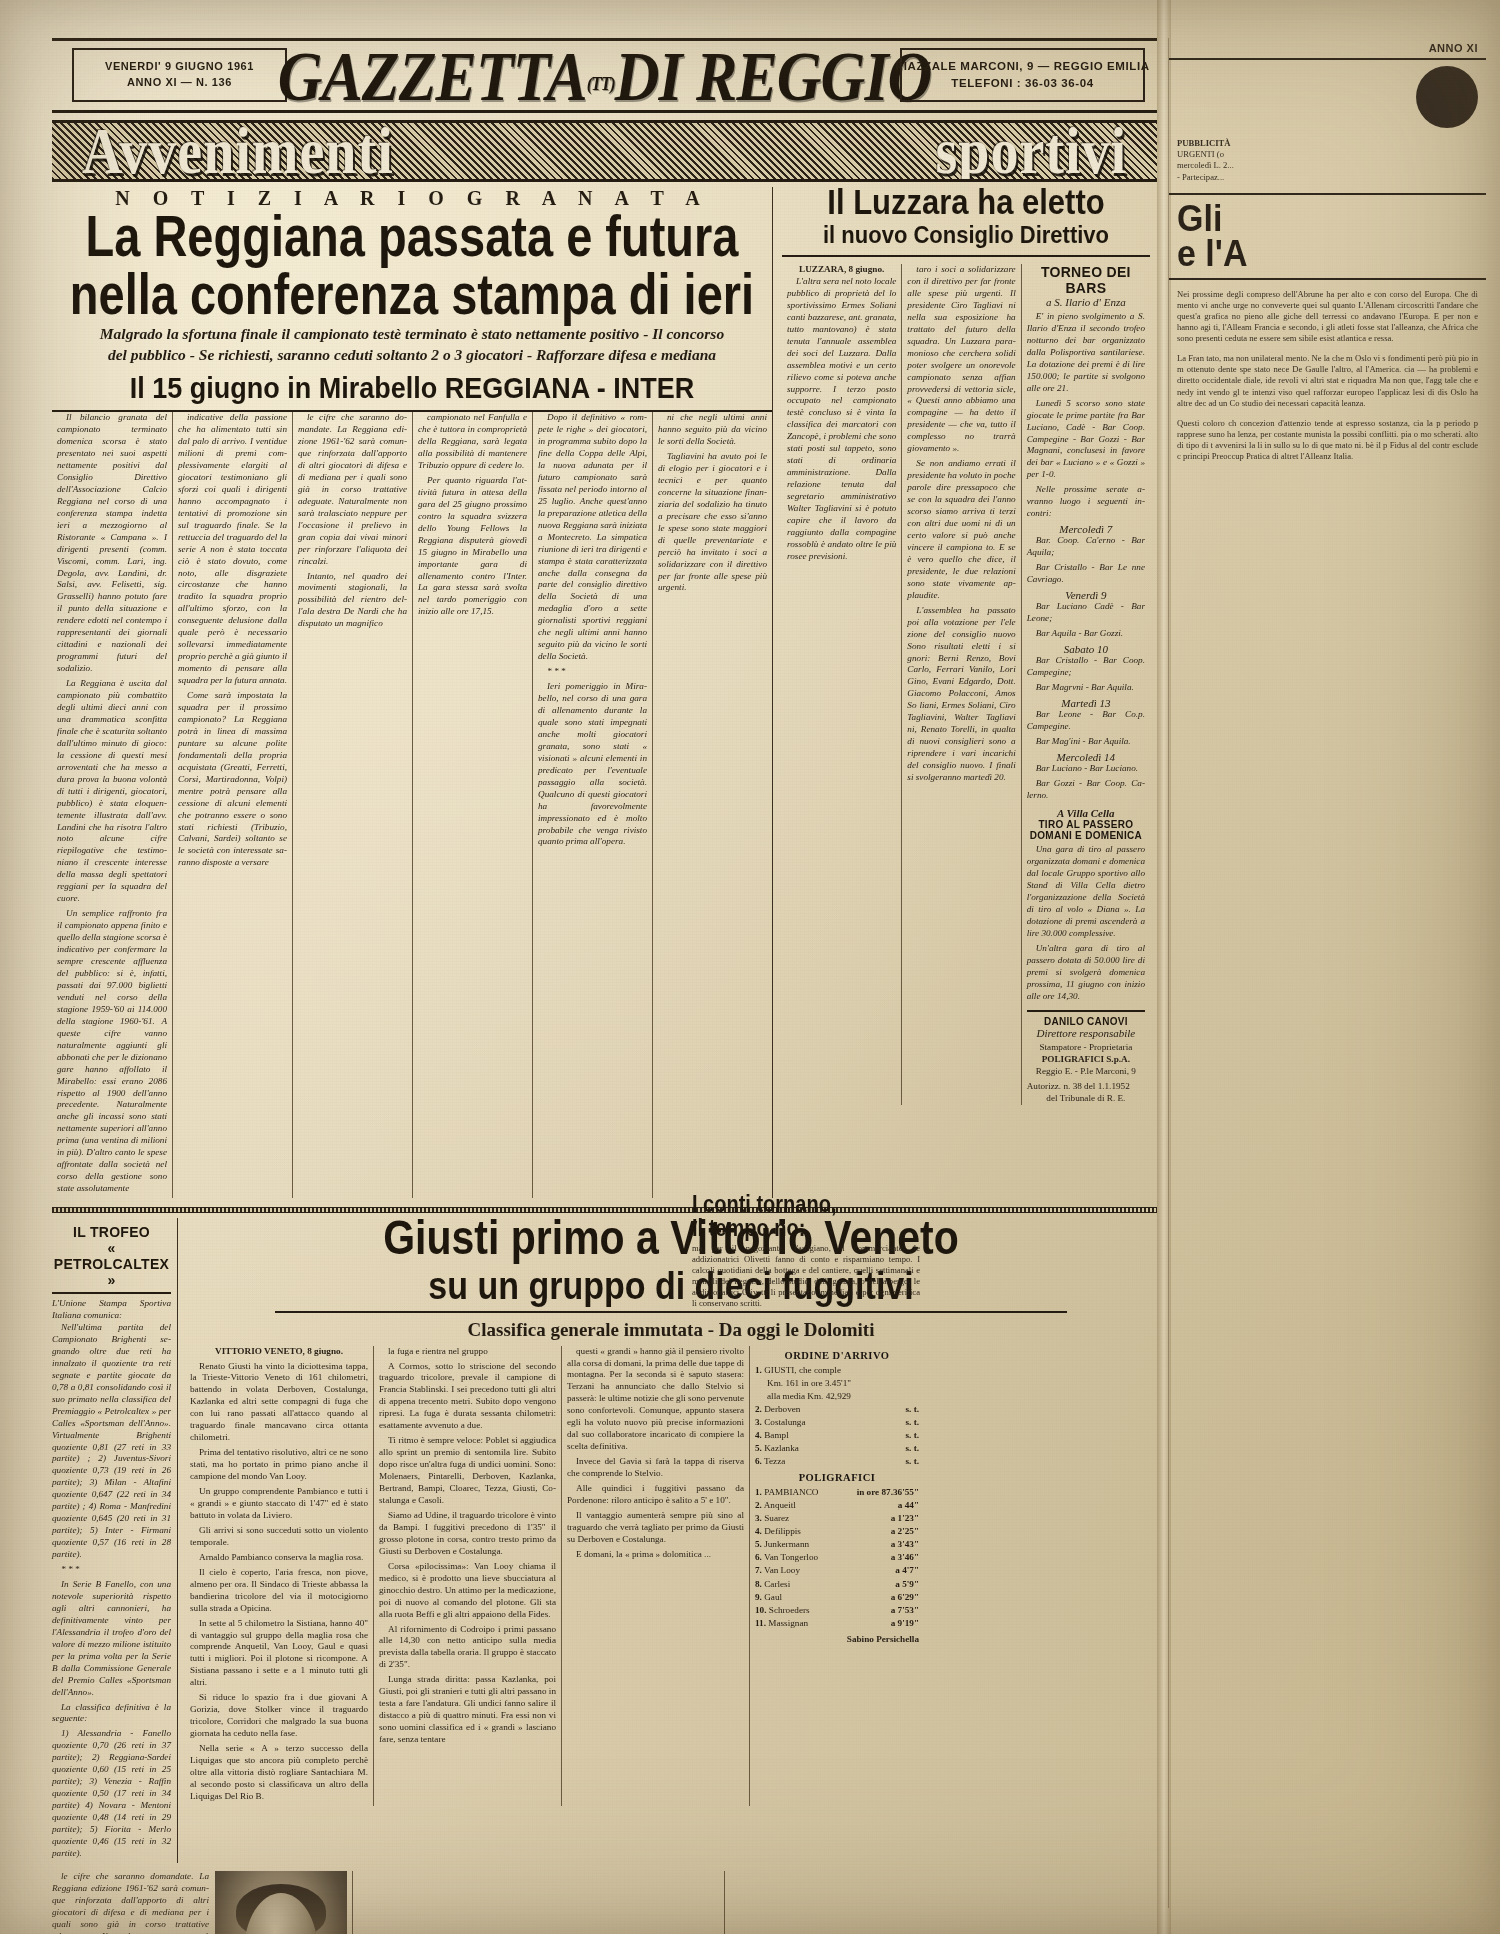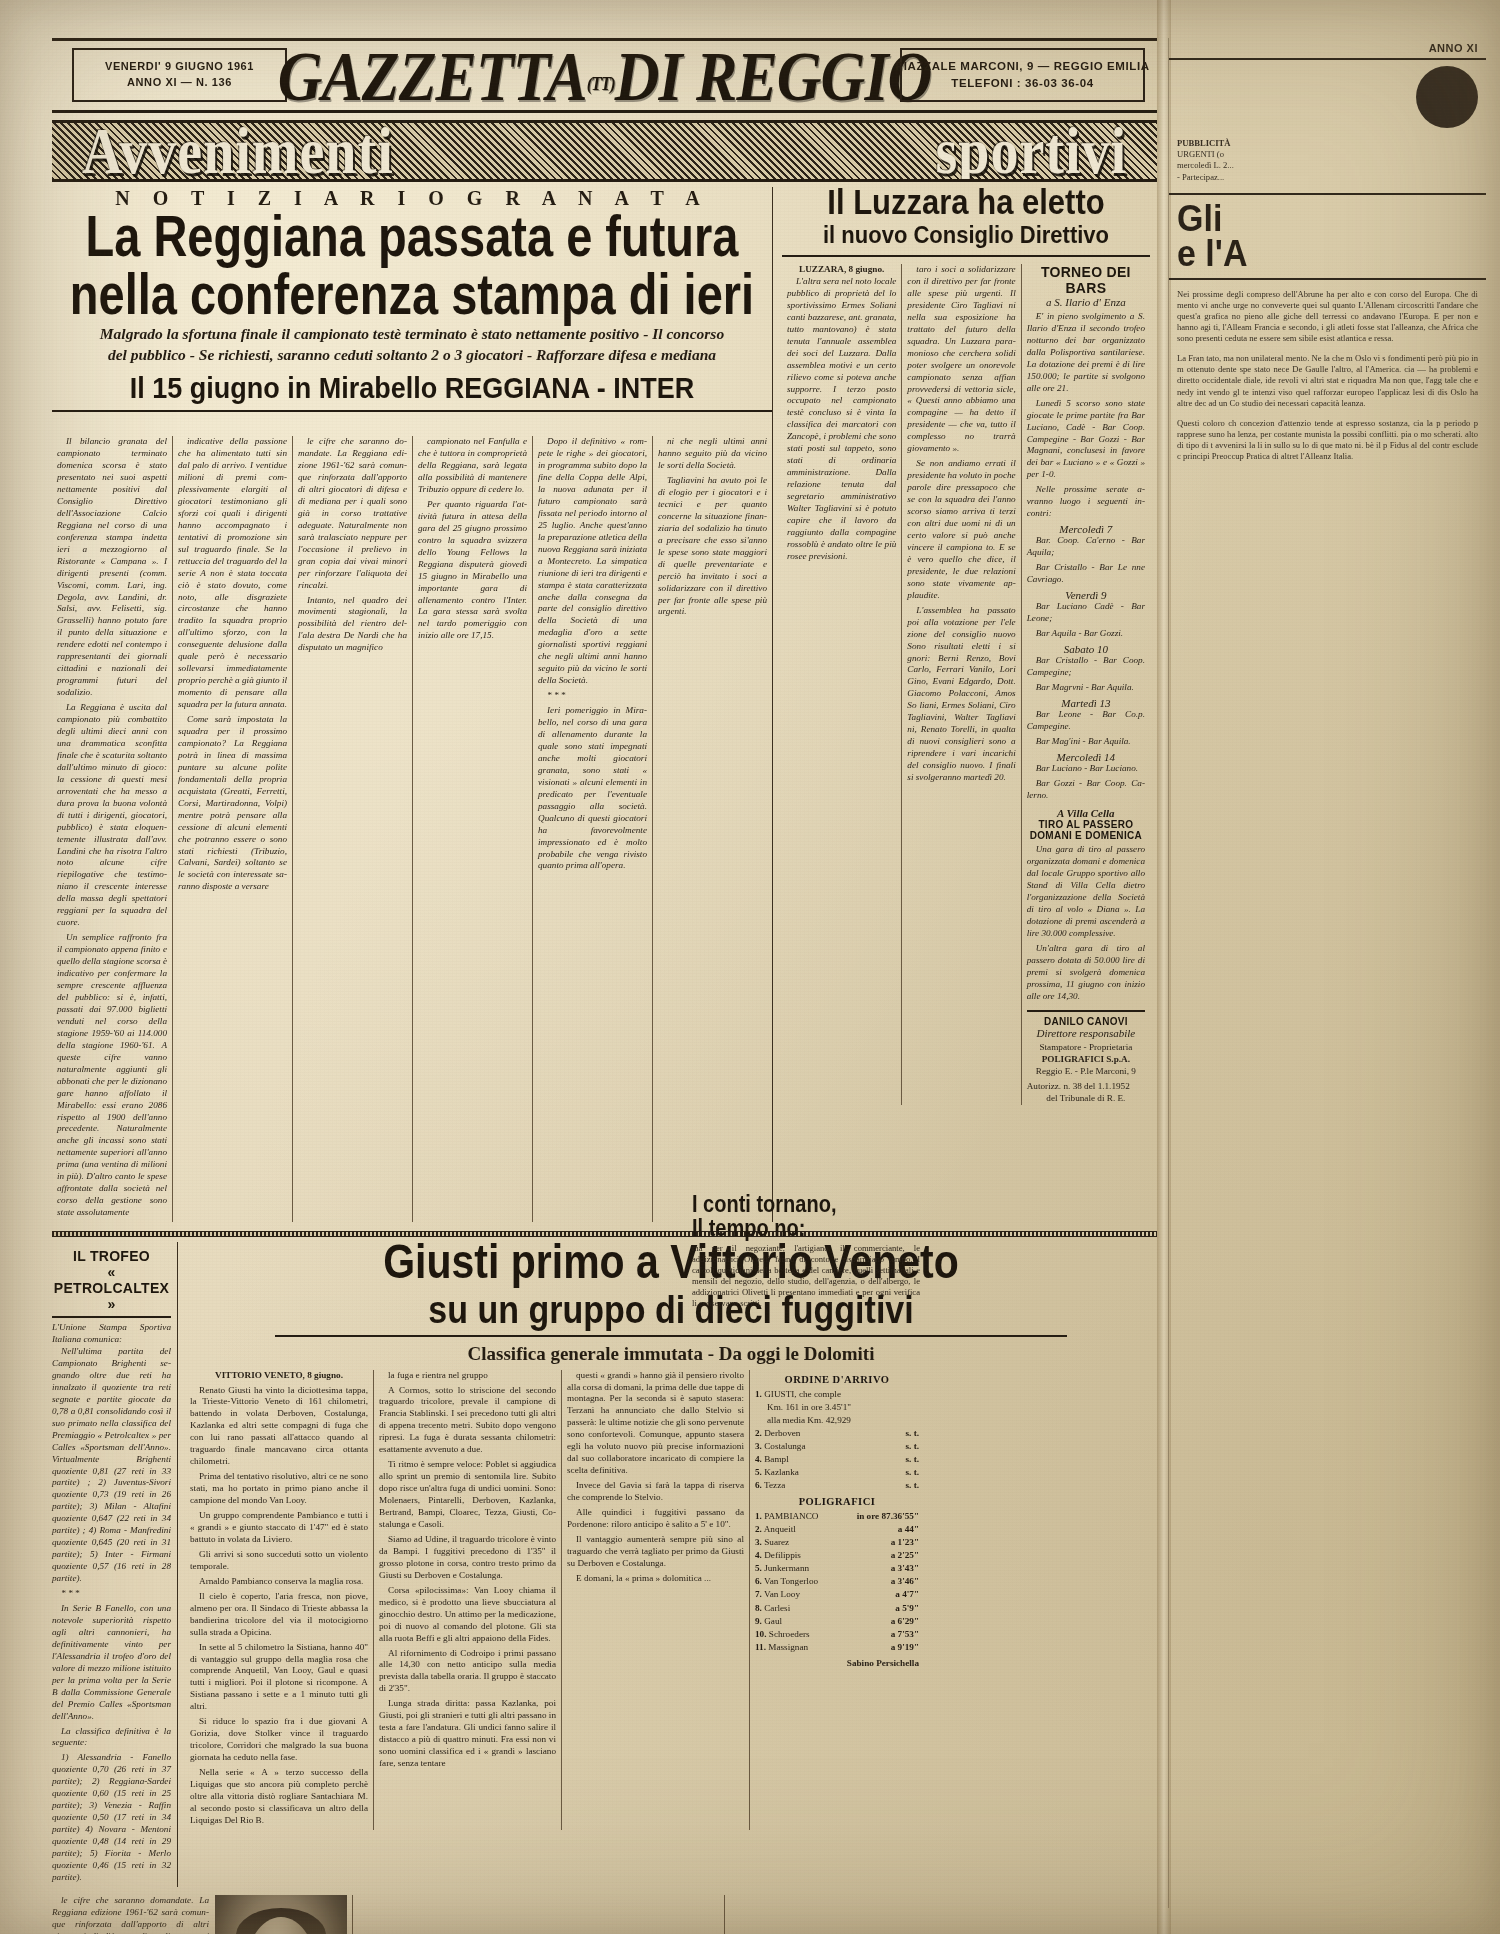--- a/index.html
+++ b/index.html
@@ -131,21 +131,21 @@
     text-align:justify; color:#2a2218; hyphens:auto;
   }
   .col-text.rom { font-style:normal; }
   .col-text p { margin:0 0 3px 0; text-indent:9px; }
 
   .lead-grid { display:flex; }
   .lead-left  { width:720px; }
   .lead-right { width:378px; padding-left:9px; border-left:1px solid #3a2e1e; }
 
   
-  .six { display:flex; margin-top:24px; }
+  .six { display:flex; margin-top:0; }
   .six > div { padding:0 5px; }
   .six > div + div { border-left:1px solid #6a5a42; }
 
   
   .luz-title {
     font-family:"Liberation Sans", sans-serif;
     font-weight:700; font-size:31px; text-align:center; color:#1d160d;
     transform:scaleY(1.14); line-height:1.0;
   }
   .luz-sub {

